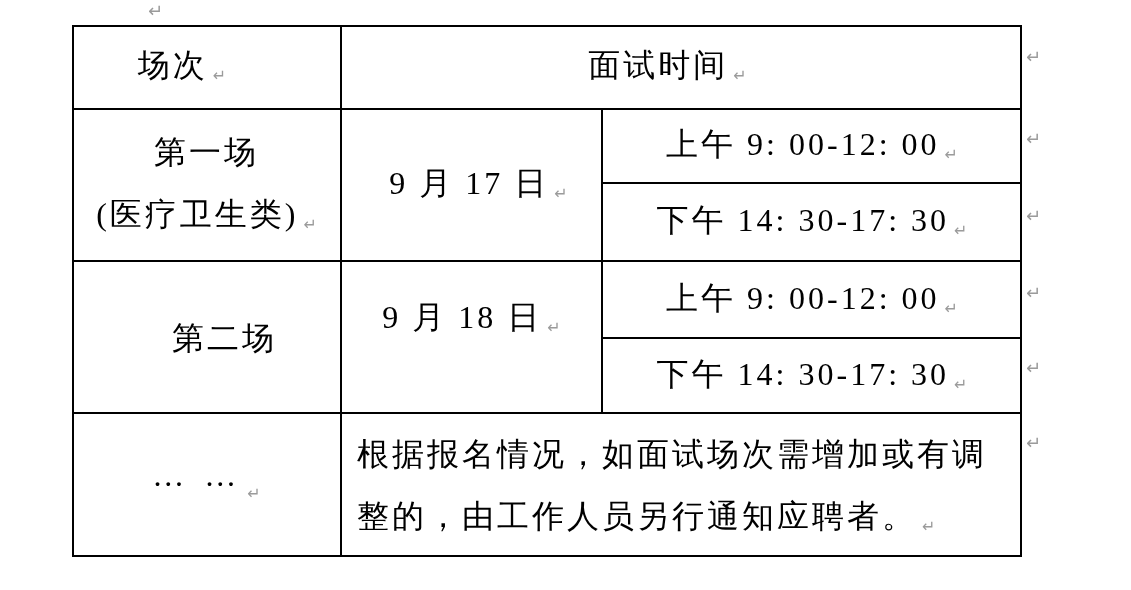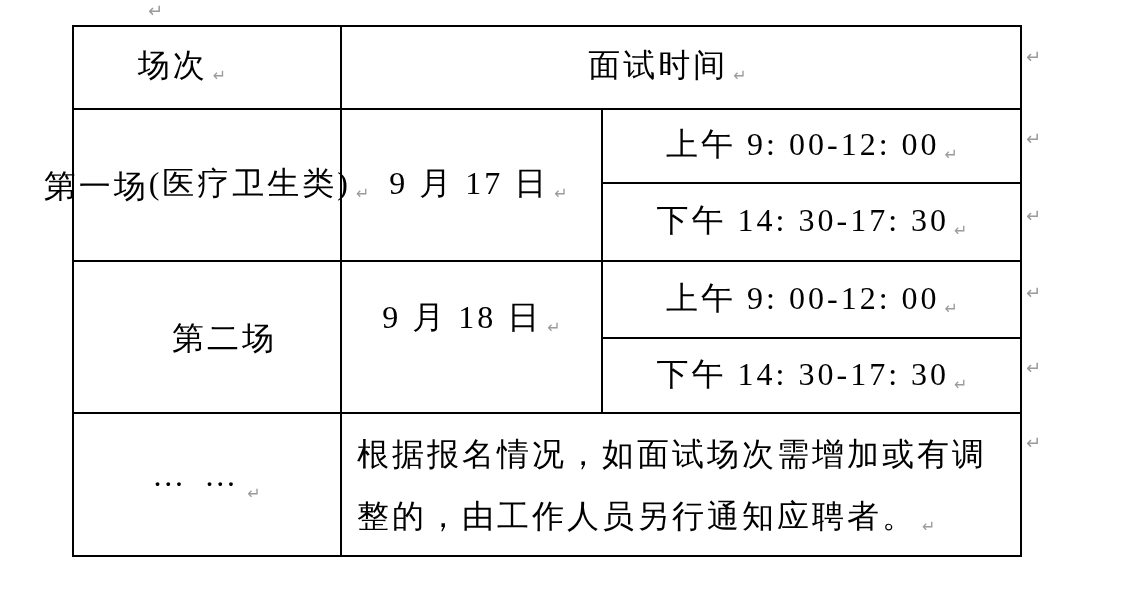--- a/index.html
+++ b/index.html
@@ -27,21 +27,21 @@
     position: absolute;
     display: flex;
     align-items: center;
     justify-content: center;
     text-align: center;
     font-size: 32px;
     letter-spacing: 3px;
     line-height: 62px;
     white-space: nowrap;
   }
-  .cell.two-line { flex-direction: row; }
+  .cell.two-line { flex-direction: column; }
   .cline { display: inline-block; white-space: nowrap; }
   .pmark {
     color: #9b9b9b;
     font-size: 16px;
     letter-spacing: 0;
     font-family: "DejaVu Sans", sans-serif;
     position: relative;
     top: 5px;
     margin-left: 5px;
   }

